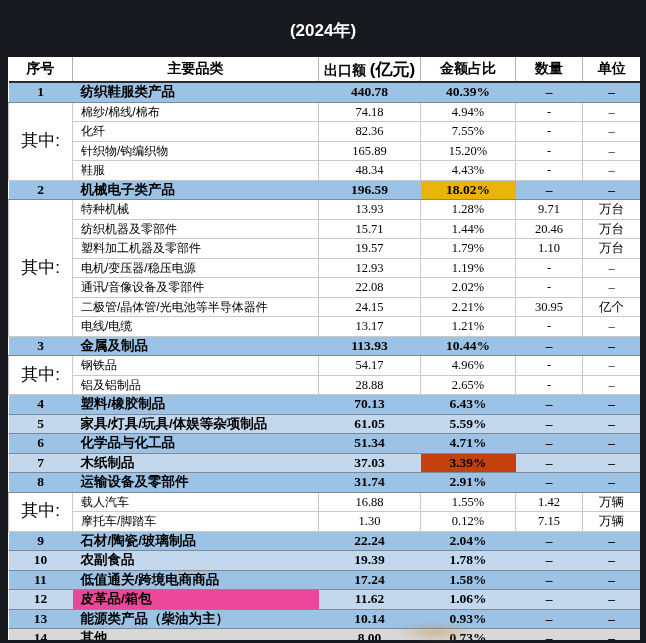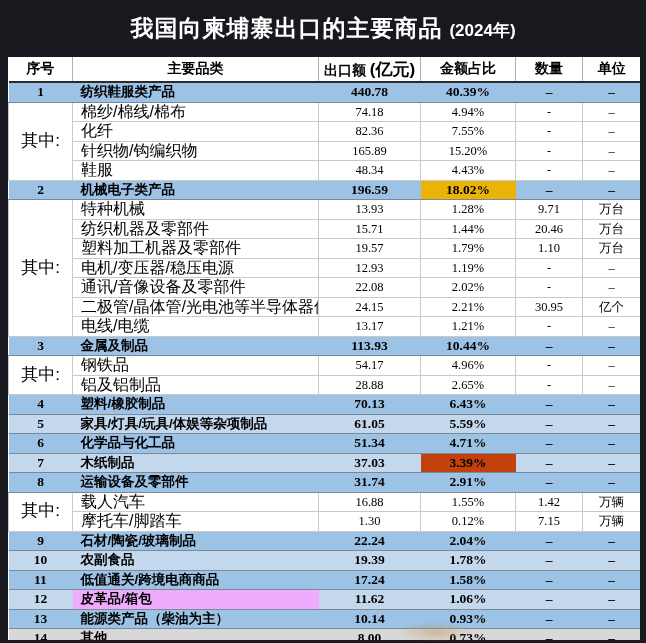--- a/index.html
+++ b/index.html
@@ -28,36 +28,35 @@
   th:last-child{border-right:none;}
   th .unit-note{font-size:17px;font-weight:bold;}
   td{height:18.5px;line-height:18.5px;font-size:12.5px;color:#000;}
   .num{font-family:"Liberation Serif", serif;text-align:center;font-size:13px;}
   .name{text-align:left;padding-left:8px;}
   tr.cat td{font-weight:bold;border-top:1px solid #7d8a96;border-bottom:1px solid #7d8a96;}
   tr.cat .name{font-size:13.5px;}
   tr.cat .num{font-size:13.5px;}
   tr.sub td{background:#ffffff;border:1px solid #c9c9c9;font-weight:normal;}
   tr.sub .num{font-size:12.5px;}
-  tr.sub .name{font-size:16px;}
+  tr.sub .name{font-size:12px;}
   td.among{
     font-size:17px;text-align:center;background:#ffffff;
     border:1px solid #c9c9c9;border-right:1px solid #555;
   }
   .watermark{
     position:absolute;left:396px;top:621px;width:78px;height:22px;
     border-radius:50%;
     opacity:0.38;pointer-events:none;
   }
 </style>
 </head>
 <body>
 
 <div class="titlebar">
-  <span class="title-main">我国向柬埔寨出口的主要商品</span>
   <span class="title-year">(2024年)</span>
 </div>
 
 <div class="tbl-wrap">
   <table>
     <colgroup>
       <col style="width:64px">
         <col style="width:246px">
         <col style="width:102px">
       <col style="width:95px">
@@ -270,21 +269,21 @@
         <tr class="cat">
           <td class="num" style="background: rgb(156, 194, 229);">11</td>
           <td class="name" style="background: rgb(156, 194, 229);">低值通关/跨境电商商品</td>
           <td class="num" style="background: rgb(156, 194, 229);">17.24</td>
           <td class="num" style="background: rgb(156, 194, 229);">1.58%</td>
           <td class="num" style="background: rgb(156, 194, 229);">–</td>
           <td class="num" style="background: rgb(156, 194, 229);">–</td>
         </tr>
         <tr class="cat">
           <td class="num" style="background: rgb(195, 216, 237);">12</td>
-          <td class="name" style="background: #f0abfc;">皮革品/箱包</td>
+          <td class="name" style="background: #ec4899;">皮革品/箱包</td>
           <td class="num" style="background: rgb(195, 216, 237);">11.62</td>
           <td class="num" style="background: rgb(195, 216, 237);">1.06%</td>
           <td class="num" style="background: rgb(195, 216, 237);">–</td>
           <td class="num" style="background: rgb(195, 216, 237);">–</td>
         </tr>
         <tr class="cat">
           <td class="num" style="background: rgb(156, 194, 229); text-align: center;">13</td>
           <td class="name" style="background: rgb(156, 194, 229);">能源类产品（柴油为主）</td>
           <td class="num" style="background: rgb(156, 194, 229);">10.14</td>
           <td class="num" style="background: rgb(156, 194, 229);">0.93%</td>

